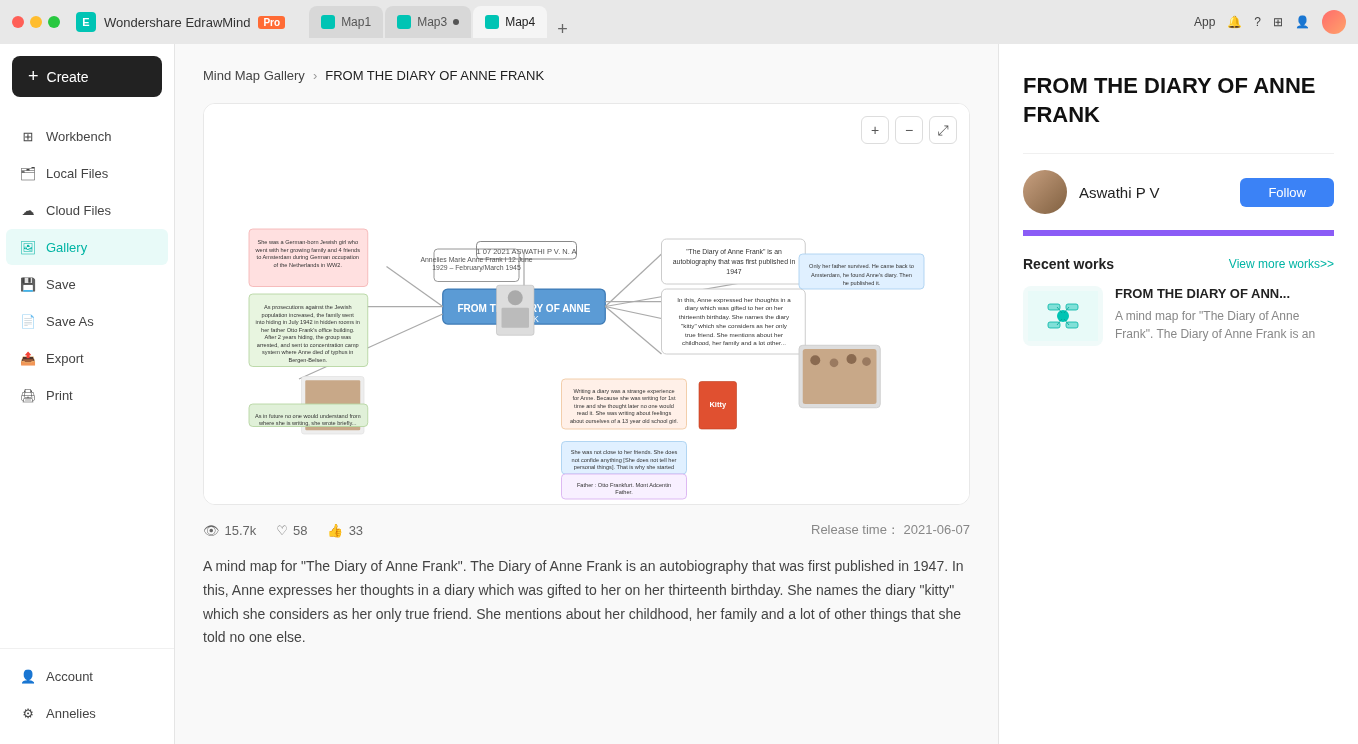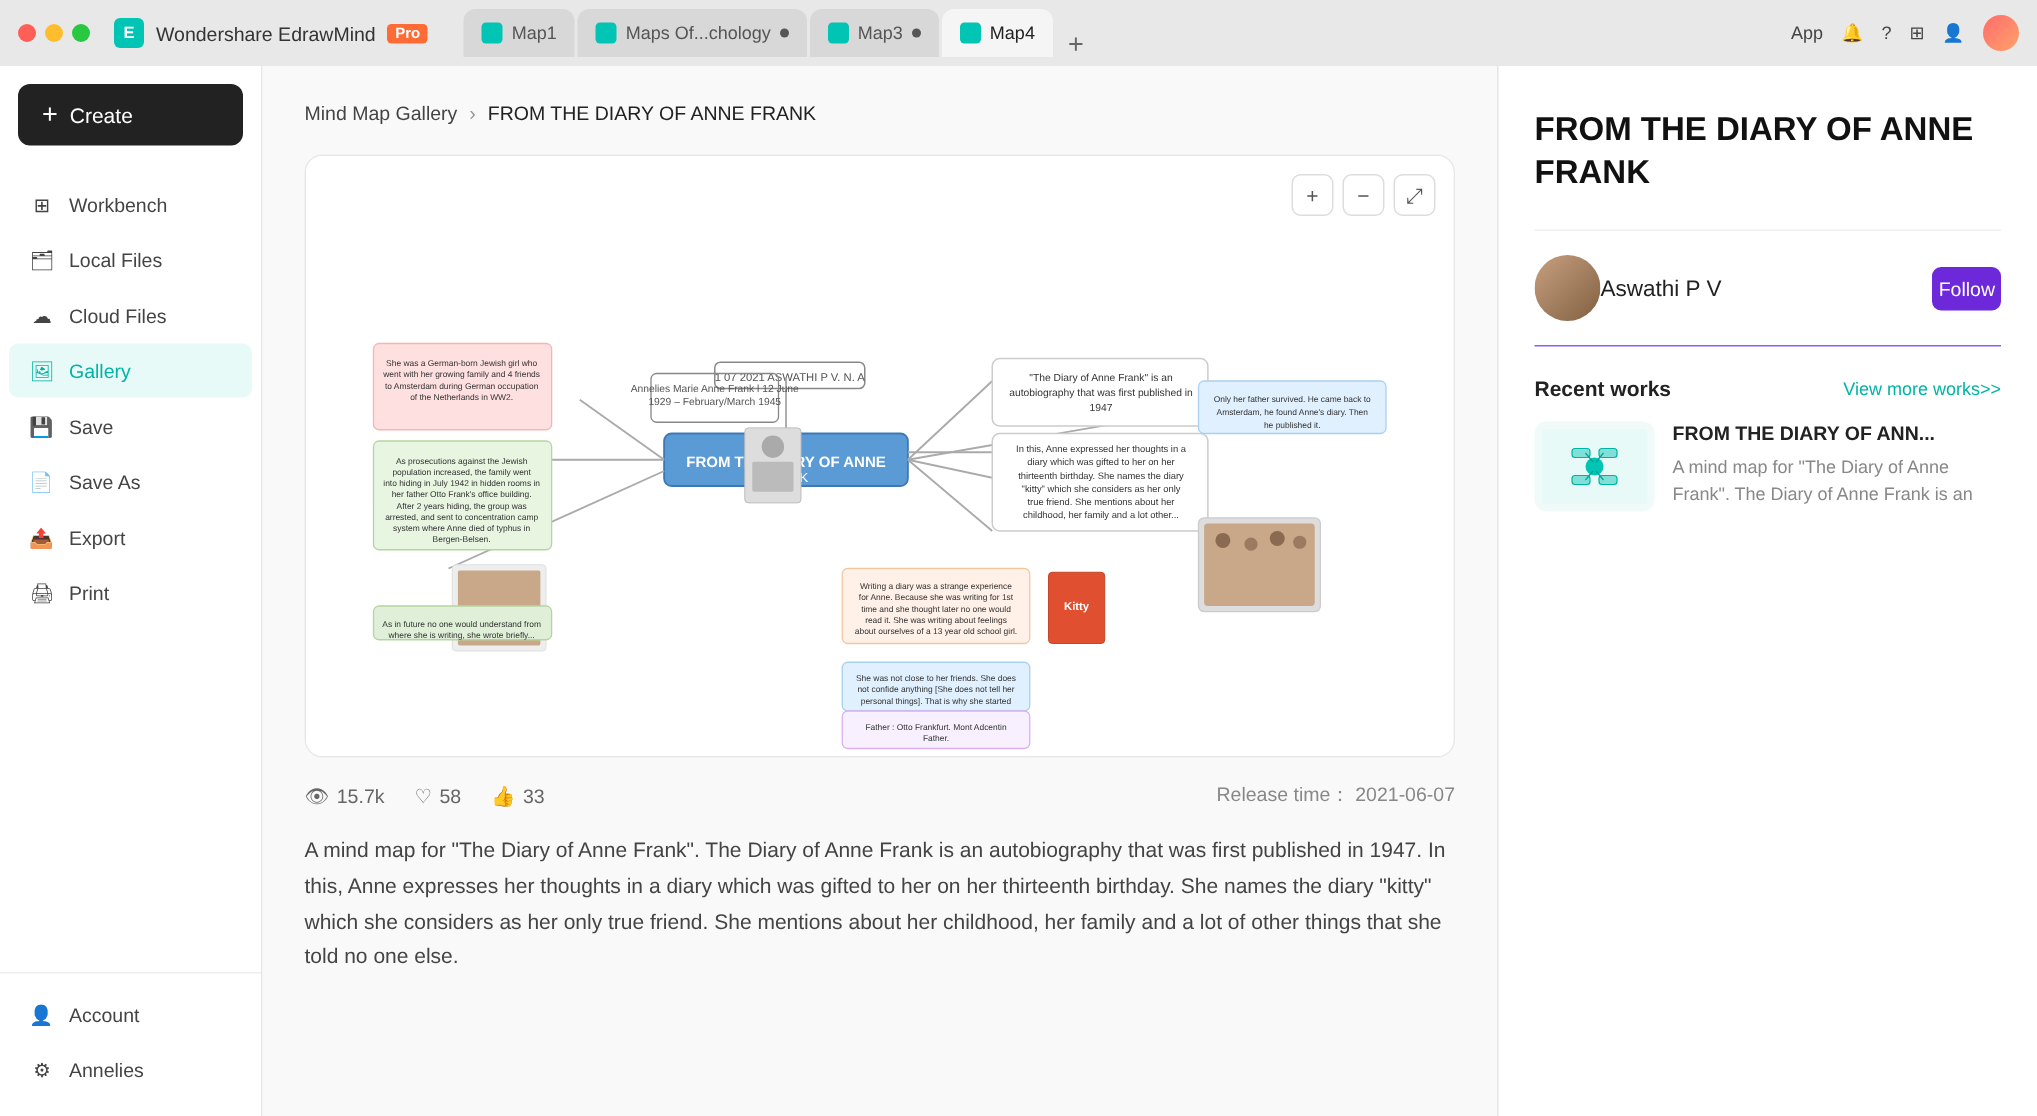--- a/index.html
+++ b/index.html
@@ -151,30 +151,30 @@
       background: #00c4b4;
       color: white;
       border: none;
       border-radius: 20px;
       padding: 10px 24px;
       font-size: 14px;
       font-weight: 500;
       cursor: pointer;
       flex: 1;
     }
-    .author-section { display: flex; align-items: center; padding: 16px 0; border-top: 1px solid #f0f0f0; border-bottom: 1px solid #8b5cf6; margin-bottom: 20px; }
+    .author-section { display: flex; align-items: center; gap: 12px; padding: 16px 0; border-top: 1px solid #f0f0f0; border-bottom: 6px solid #8b5cf6; margin-bottom: 20px; }
     .author-avatar { width: 44px; height: 44px; border-radius: 50%; background: linear-gradient(135deg, #d4a, #a44); overflow: hidden; flex-shrink: 0; }
     .author-avatar-img { width: 100%; height: 100%; background: linear-gradient(135deg, #c8a080, #806040); }
     .author-name { font-size: 15px; font-weight: 500; color: #222; flex: 1; }
     .follow-btn {
-      background: #6d28d9;
+      background: #3b82f6;
       color: white;
       border: none;
       border-radius: 6px;
-      padding: 7px 4px;
+      padding: 7px 28px;
       font-size: 13px;
       font-weight: 500;
       cursor: pointer;
     }
     .recent-works-header { display: flex; align-items: center; margin-bottom: 14px; }
     .recent-works-title { font-size: 14px; font-weight: 600; color: #222; flex: 1; }
     .view-more { font-size: 12px; color: #00b4a4; cursor: pointer; }
     .work-card { display: flex; gap: 12px; align-items: flex-start; }
     .work-thumbnail {
       width: 80px; height: 60px;
@@ -206,25 +206,20 @@
     <div class="tl tl-green"></div>
   </div>
   <div class="app-icon">E</div>
   <span class="app-name">Wondershare EdrawMind</span>
   <span class="pro-badge">Pro</span>
 
   <div class="tabs">
     <div class="tab">
       <div class="tab-icon"></div>
       <span>Map1</span>
-    </div>
-    <div class="tab">
-      <div class="tab-icon"></div>
-      <span>Maps Of...chology</span>
-      <span class="tab-dot"></span>
     </div>
     <div class="tab">
       <div class="tab-icon"></div>
       <span>Map3</span>
       <span class="tab-dot"></span>
     </div>
     <div class="tab active">
       <div class="tab-icon"></div>
       <span>Map4</span>
     </div>

